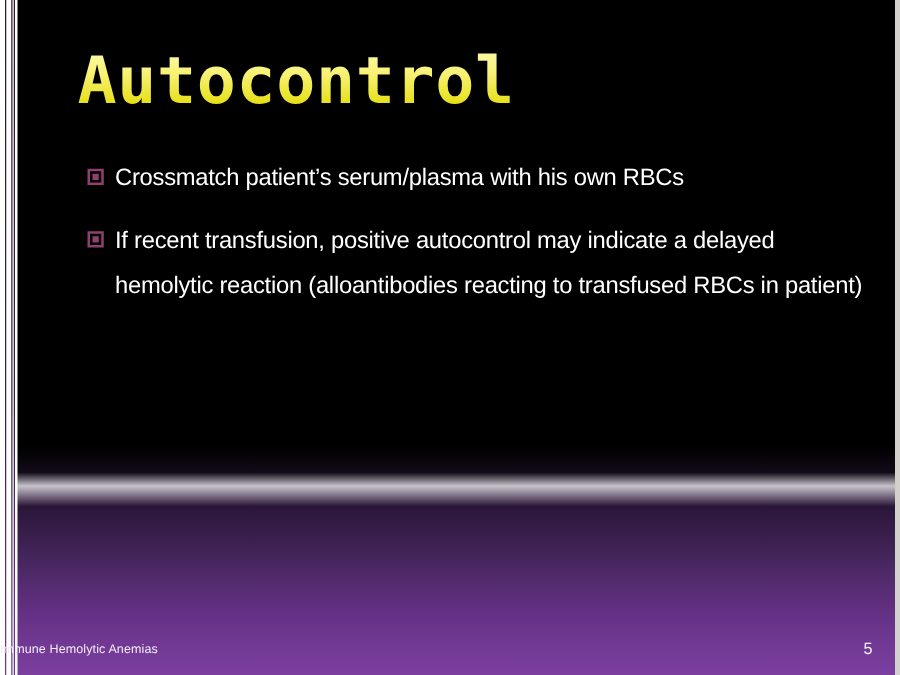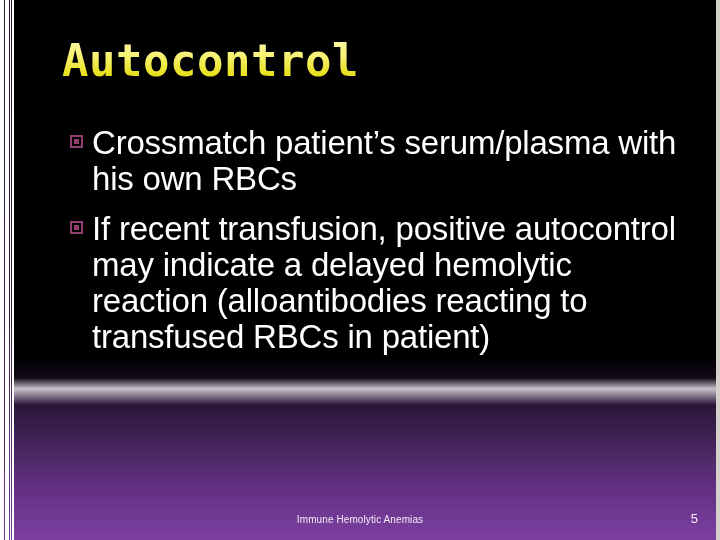--- a/index.html
+++ b/index.html
@@ -63,21 +63,21 @@
         #7b3fa0 100%);
   }
 
   
   #title {
     position: absolute;
     left: 62px;
     top: 38px;
     font-family: "DejaVu Sans Mono", "Liberation Mono", monospace;
     font-weight: bold;
-    font-size: 44px;
+    font-size: 52px;
     letter-spacing: 0.5px;
     line-height: 1.05;
     color: #f2ef6d;
     background: linear-gradient(to bottom, #fdfbb0 0%, #f7f274 38%, #e8e11f 78%, #cfc711 100%);
     -webkit-background-clip: text;
     background-clip: text;
     -webkit-text-fill-color: transparent;
     white-space: nowrap;
   }
 
@@ -113,32 +113,31 @@
     top: 2px;
     right: 2px;
     bottom: 2px;
     background: #91406e;
   }
 
   .bullet-text {
     flex: 1 1 auto;
     color: #ffffff;
     font-family: "Liberation Sans", sans-serif;
-    font-size: 33px;
+    font-size: 19px;
     line-height: 36px;
     letter-spacing: -0.2px;
   }
 
   
   #footer-title {
     position: absolute;
     left: 0;
     right: 0;
     top: 514px;
-    text-align: center;
     color: #f2eaf6;
     font-family: "Liberation Sans", sans-serif;
     font-size: 10px;
     letter-spacing: 0.1px;
   }
   #footer-pagenum {
     position: absolute;
     right: 22px;
     top: 511px;
     color: #f6eefa;

